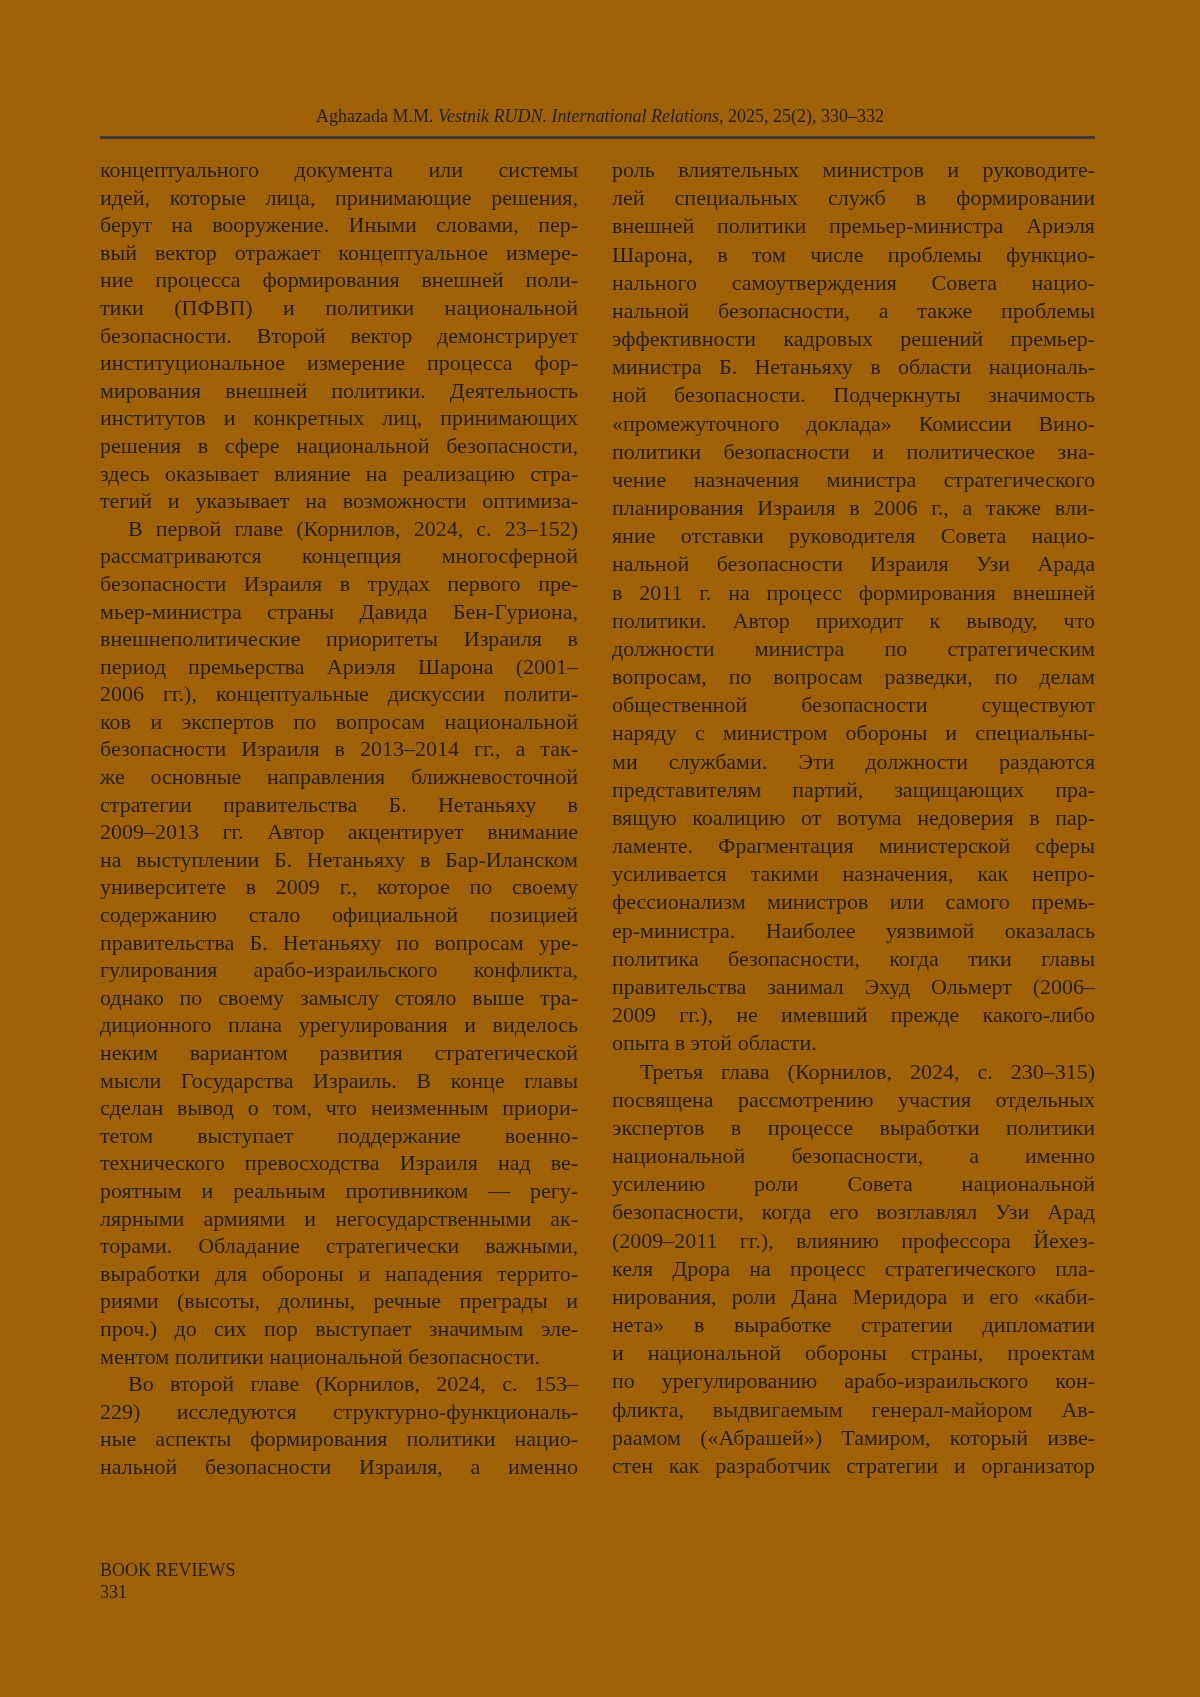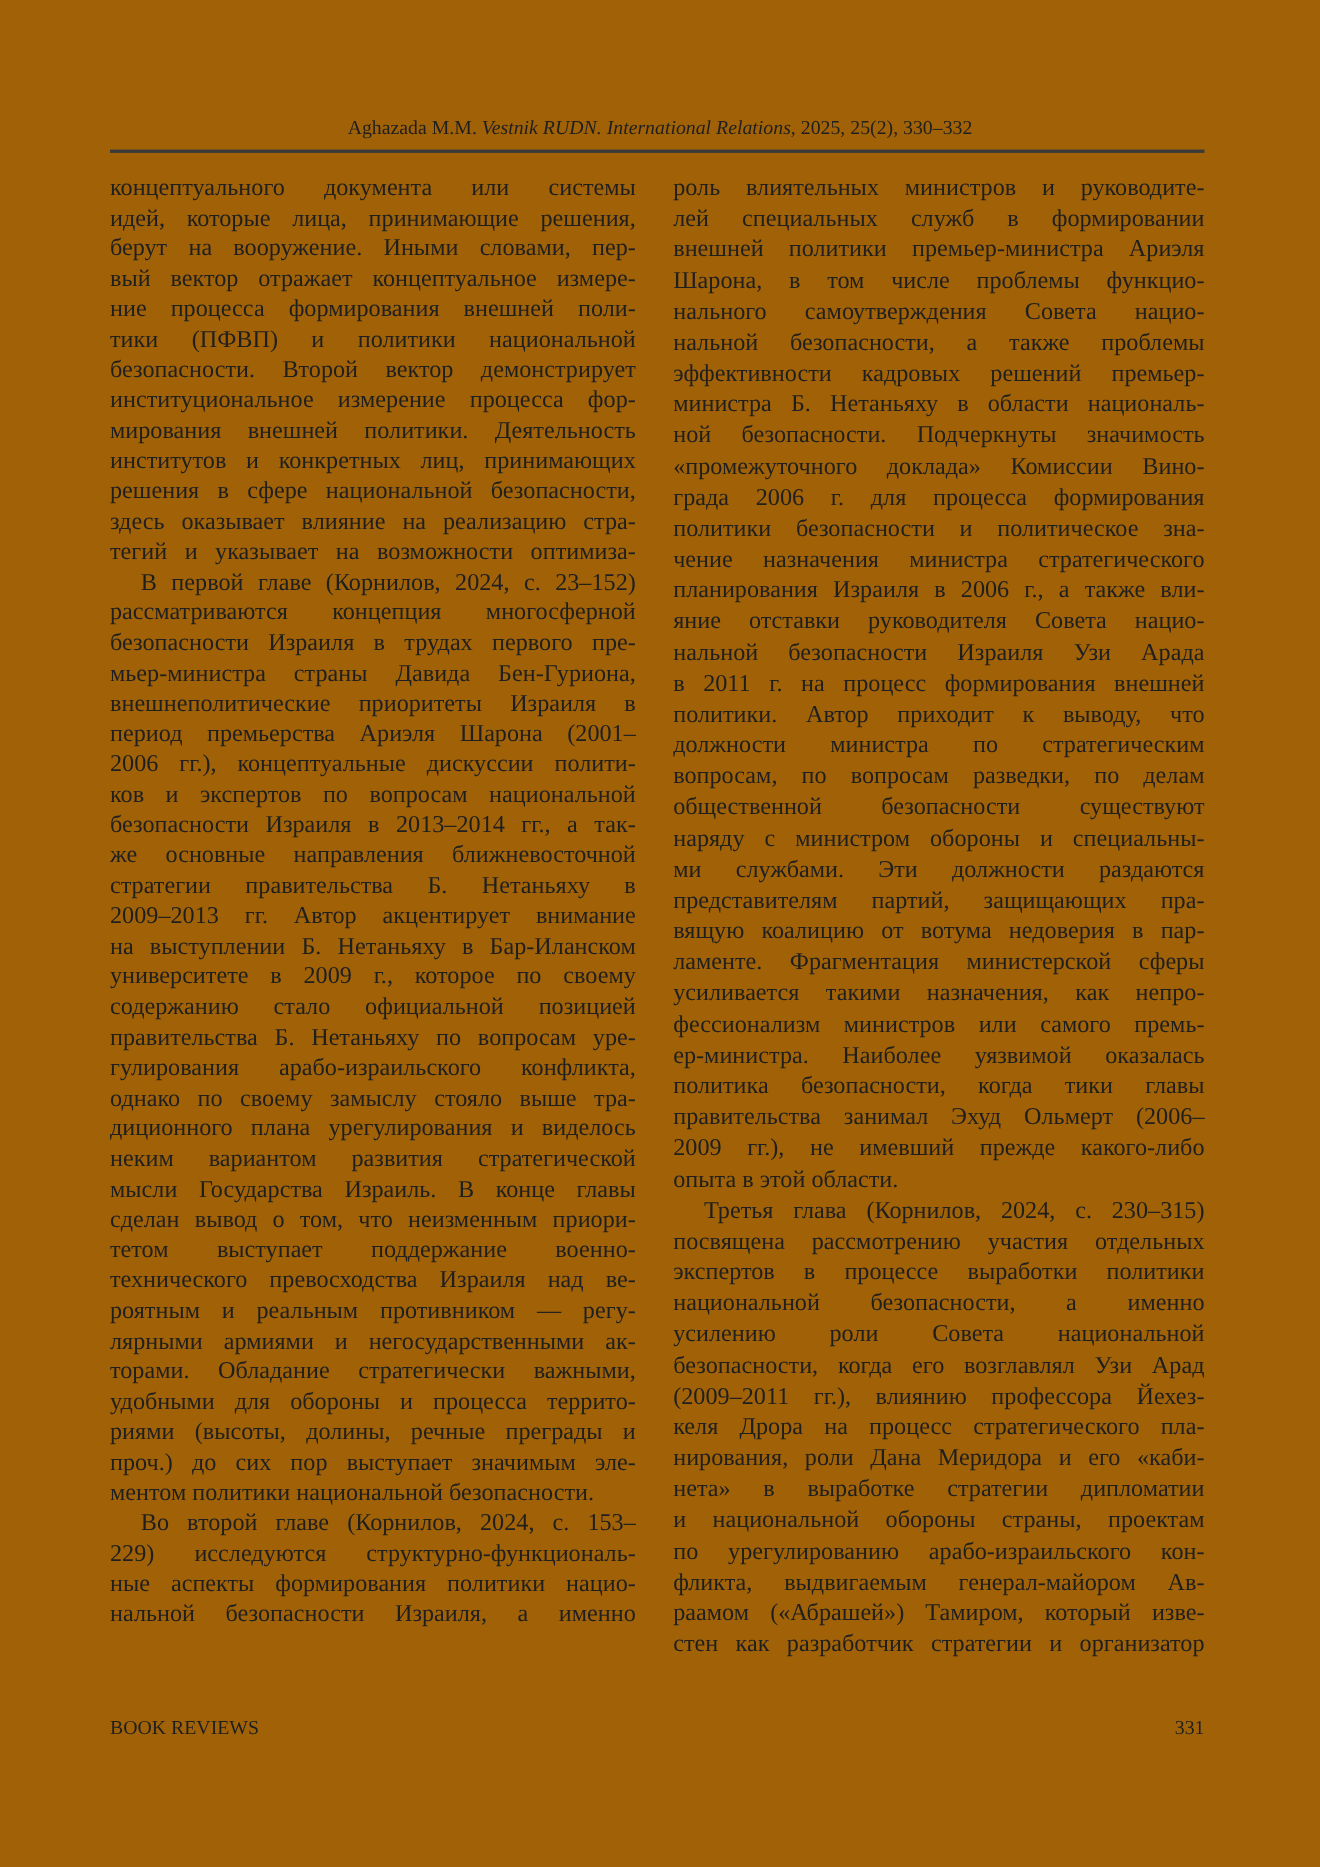--- a/index.html
+++ b/index.html
@@ -55,20 +55,21 @@
   .line.indent { text-indent: 28px; }
   .page-footer {
     position: absolute;
     top: 1559px;
     left: 100px;
     width: 995px;
     display: flex;
     justify-content: space-between;
     font-size: 18px;
     line-height: 22px;
+    flex-direction: column;
   }
 </style>
 </head>
 <body>
 
 <div class="page">
 
   <div class="running-header">
     <span>Aghazada M.M. </span><span class="it">Vestnik RUDN. International Relations</span><span>, 2025, 25(2), 330–332</span>
   </div>
@@ -110,41 +111,40 @@
         <div class="line">однако по своему замыслу стояло выше тра-</div>
         <div class="line">диционного плана урегулирования и виделось</div>
         <div class="line">неким вариантом развития стратегической</div>
         <div class="line">мысли Государства Израиль. В конце главы</div>
         <div class="line">сделан вывод о том, что неизменным приори-</div>
         <div class="line">тетом выступает поддержание военно-</div>
         <div class="line">технического превосходства Израиля над ве-</div>
         <div class="line">роятным и реальным противником — регу-</div>
         <div class="line">лярными армиями и негосударственными ак-</div>
         <div class="line">торами. Обладание стратегически важными,</div>
-        <div class="line">удобными для обороны и процесса террито-</div>
+        <div class="line">выработки для обороны и нападения террито-</div>
         <div class="line">риями (высоты, долины, речные преграды и</div>
         <div class="line">проч.) до сих пор выступает значимым эле-</div>
         <div class="line endline">ментом политики национальной безопасности.</div>
         <div class="line indent">Во второй главе (Корнилов, 2024, с. 153–</div>
         <div class="line">229) исследуются структурно-функциональ-</div>
         <div class="line">ные аспекты формирования политики нацио-</div>
         <div class="line">нальной безопасности Израиля, а именно</div>
       </div>
     <div class="col col-right">
         <div class="line">роль влиятельных министров и руководите-</div>
         <div class="line">лей специальных служб в формировании</div>
         <div class="line">внешней политики премьер-министра Ариэля</div>
         <div class="line">Шарона, в том числе проблемы функцио-</div>
         <div class="line">нального самоутверждения Совета нацио-</div>
         <div class="line">нальной безопасности, а также проблемы</div>
         <div class="line">эффективности кадровых решений премьер-</div>
         <div class="line">министра Б. Нетаньяху в области националь-</div>
         <div class="line">ной безопасности. Подчеркнуты значимость</div>
         <div class="line">«промежуточного доклада» Комиссии Вино-</div>
-        <div class="line">града 2006 г. для процесса формирования</div>
         <div class="line">политики безопасности и политическое зна-</div>
         <div class="line">чение назначения министра стратегического</div>
         <div class="line">планирования Израиля в 2006 г., а также вли-</div>
         <div class="line">яние отставки руководителя Совета нацио-</div>
         <div class="line">нальной безопасности Израиля Узи Арада</div>
         <div class="line">в 2011 г. на процесс формирования внешней</div>
         <div class="line">политики. Автор приходит к выводу, что</div>
         <div class="line">должности министра по стратегическим</div>
         <div class="line">вопросам, по вопросам разведки, по делам</div>
         <div class="line">общественной безопасности существуют</div>

